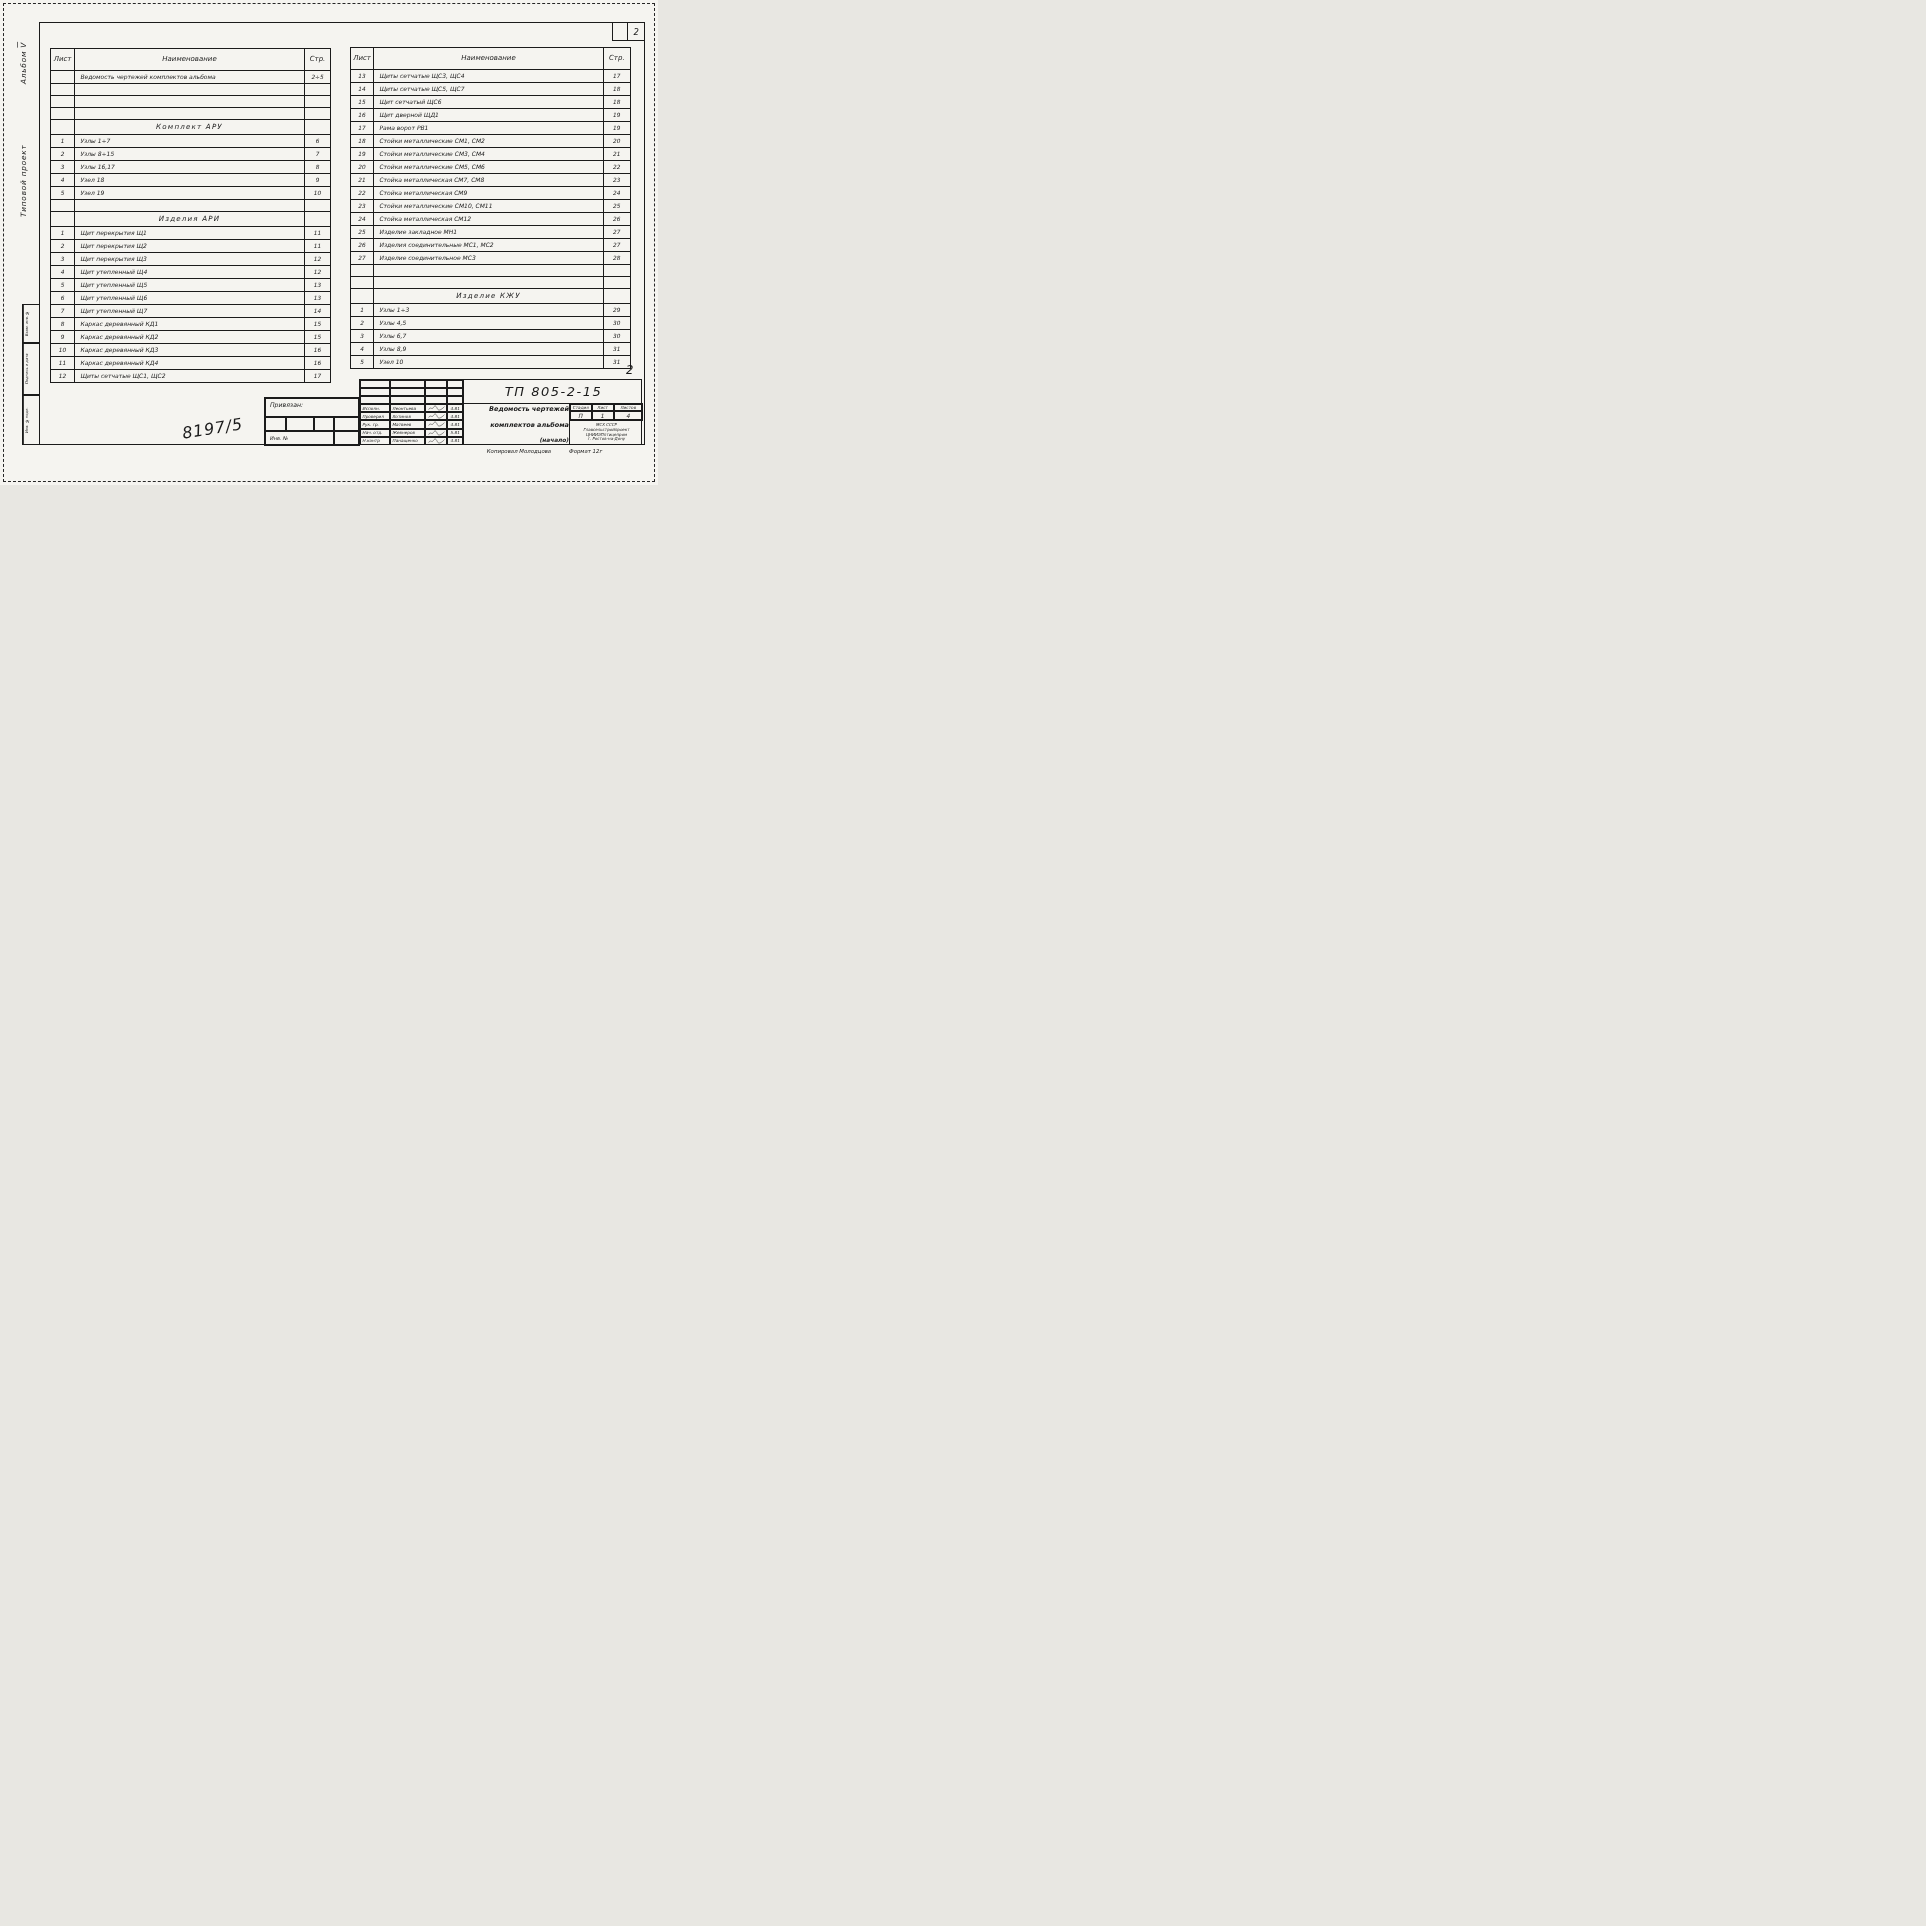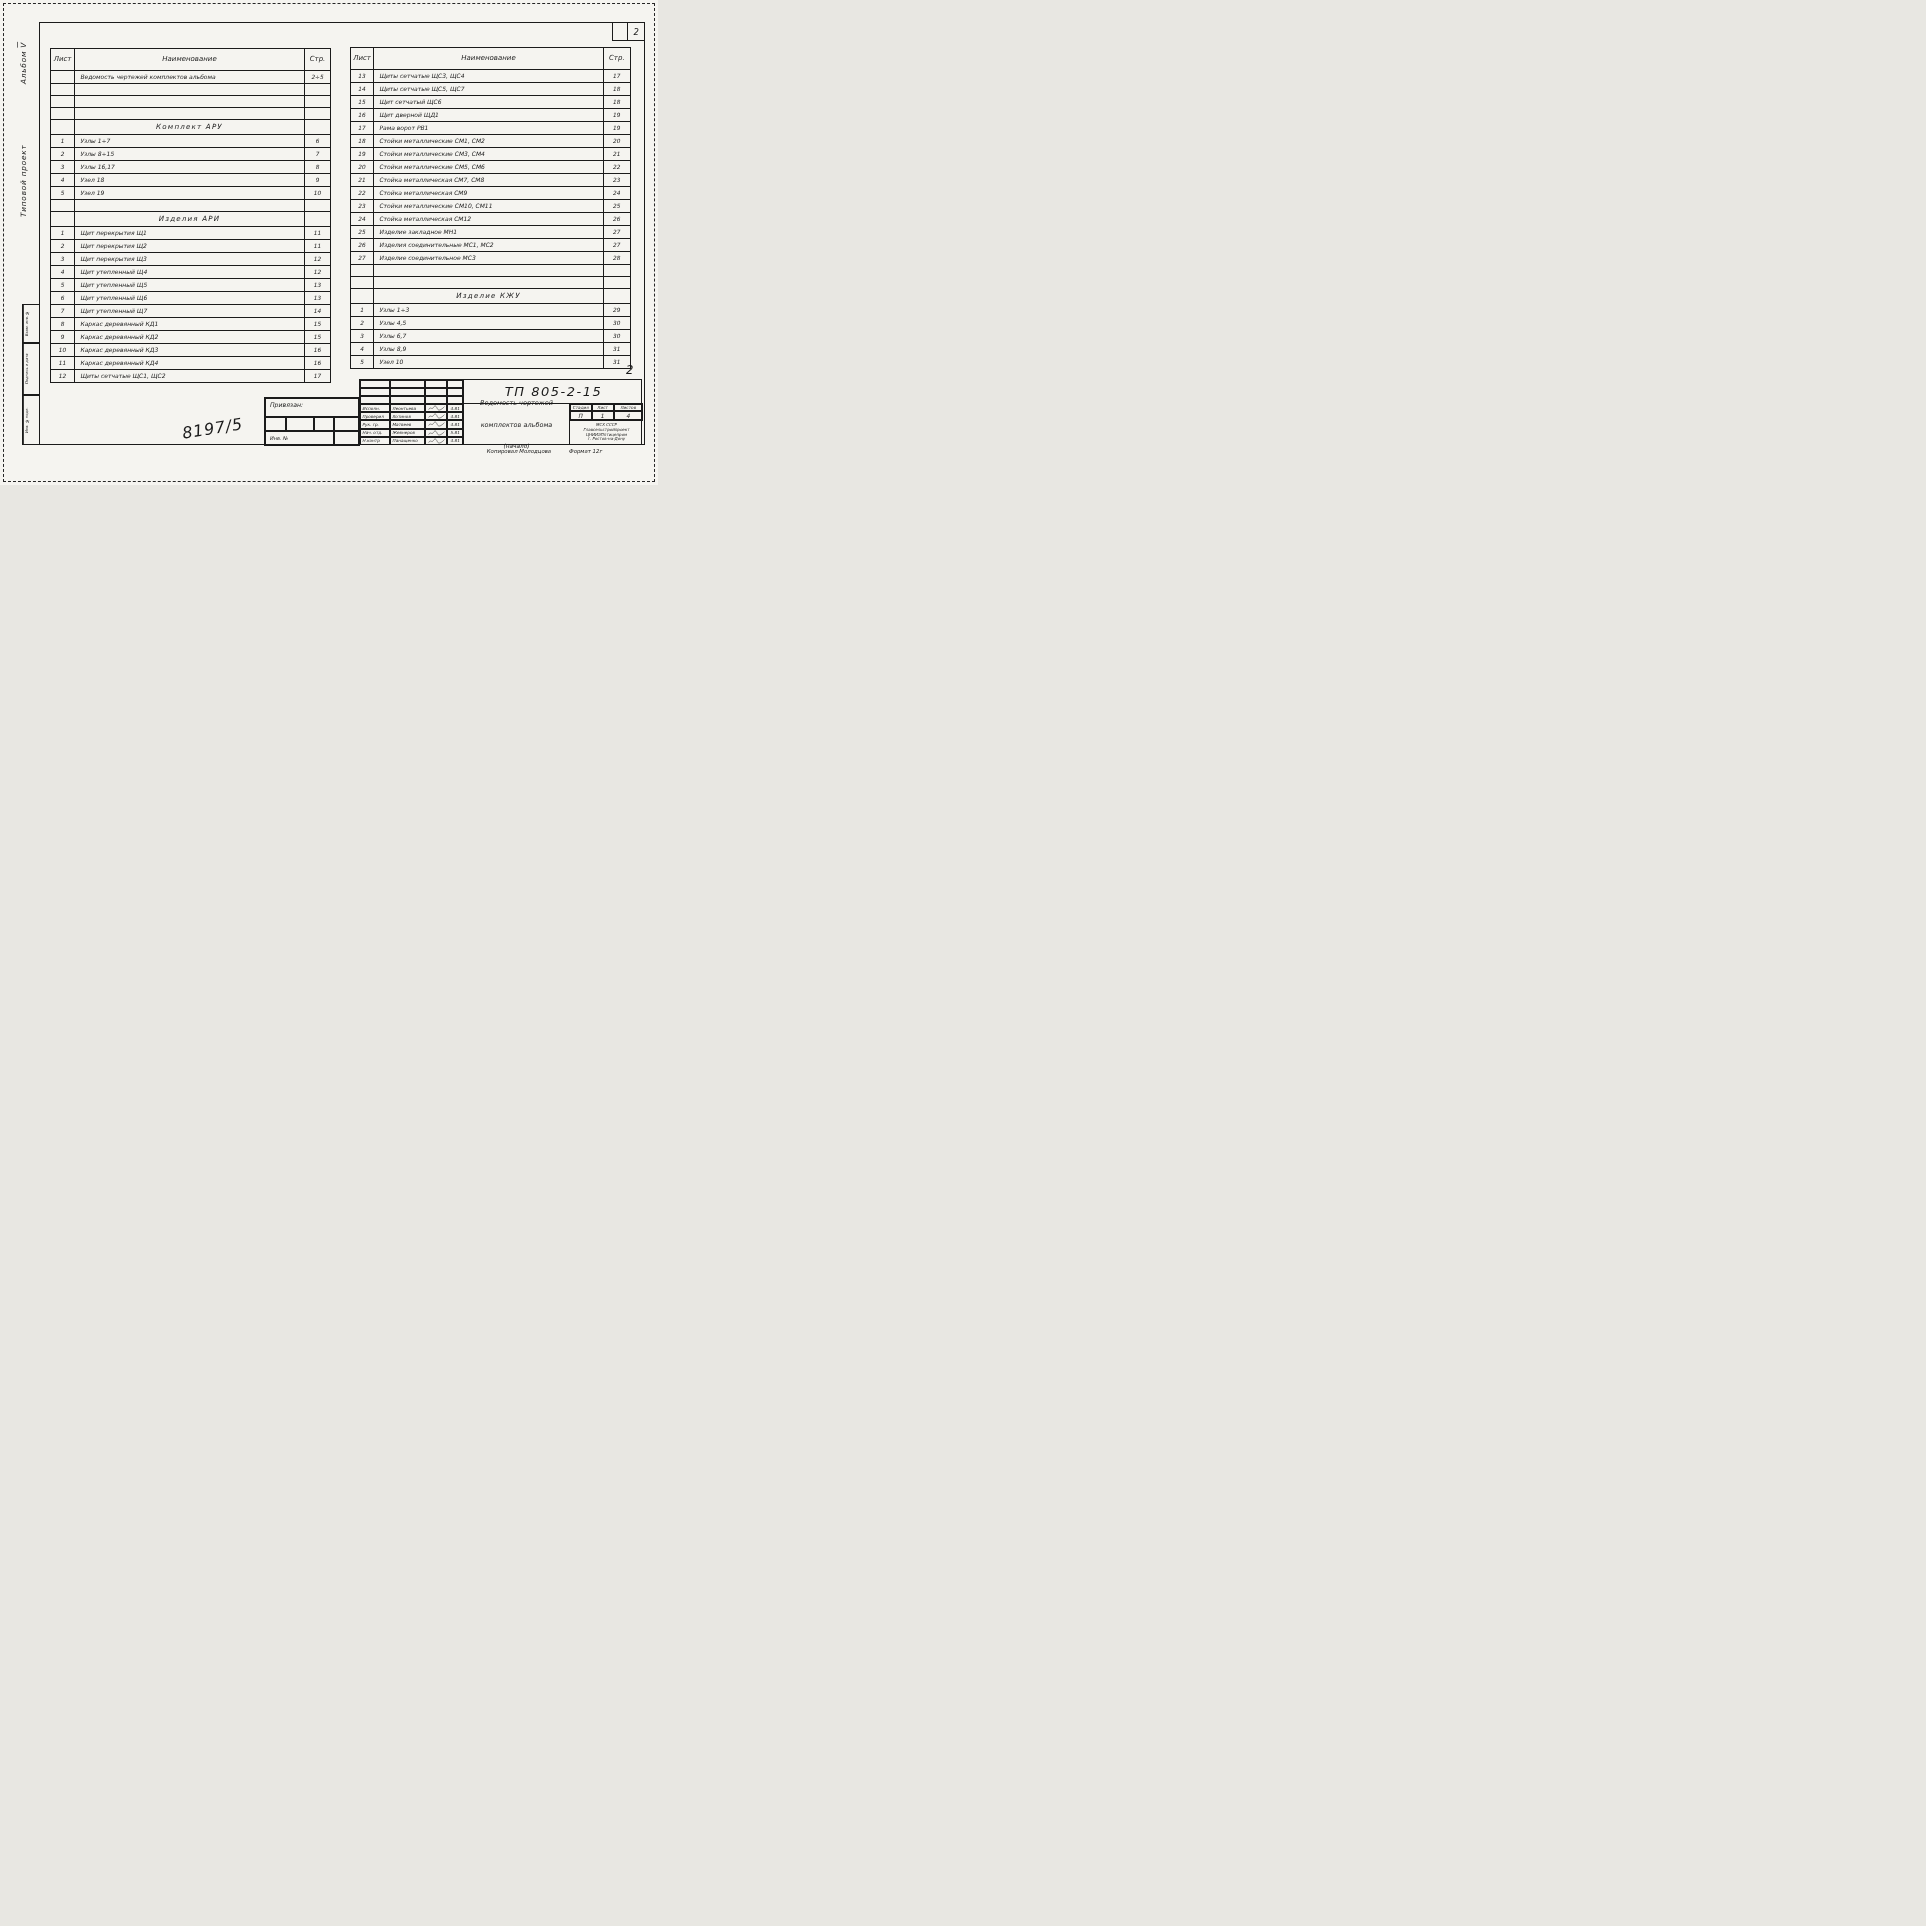--- a/index.html
+++ b/index.html
@@ -155,22 +155,23 @@
     border:0.4px solid #1b1b1b;
     font-style:italic; font-size:4.2px;
     display:flex; align-items:center; padding-left:1.5px;
     overflow:hidden; white-space:nowrap;
   }
   .sigrow .sg { justify-content:center; padding-left:0; }
   .sigrow .dt { justify-content:center; padding-left:0; }
   .tblock .titlecell {
     position:absolute; left:103px; top:24px; width:106px; height:40px;
     border-left:0.8px solid #1b1b1b;
-    display:flex; flex-direction:column; align-items:center; justify-content:center;
-    gap:14px;
+    display:flex; flex-direction:column; align-items:flex-end; justify-content:center;
+    gap:8px;
+    font-weight:bold;
   }
   .titlecell .tl { font-style:italic; font-size:6.5px; white-space:nowrap; }
   .titlecell .tl3 { font-size:5.8px; }
   .tblock .stageblock {
     position:absolute; left:209px; top:24px; width:74px; height:40px;
     border-left:0.8px solid #1b1b1b;
     display:flex; flex-direction:column;
   }
   .stage-head, .stage-vals { display:flex; }
   .stage-head > div {

